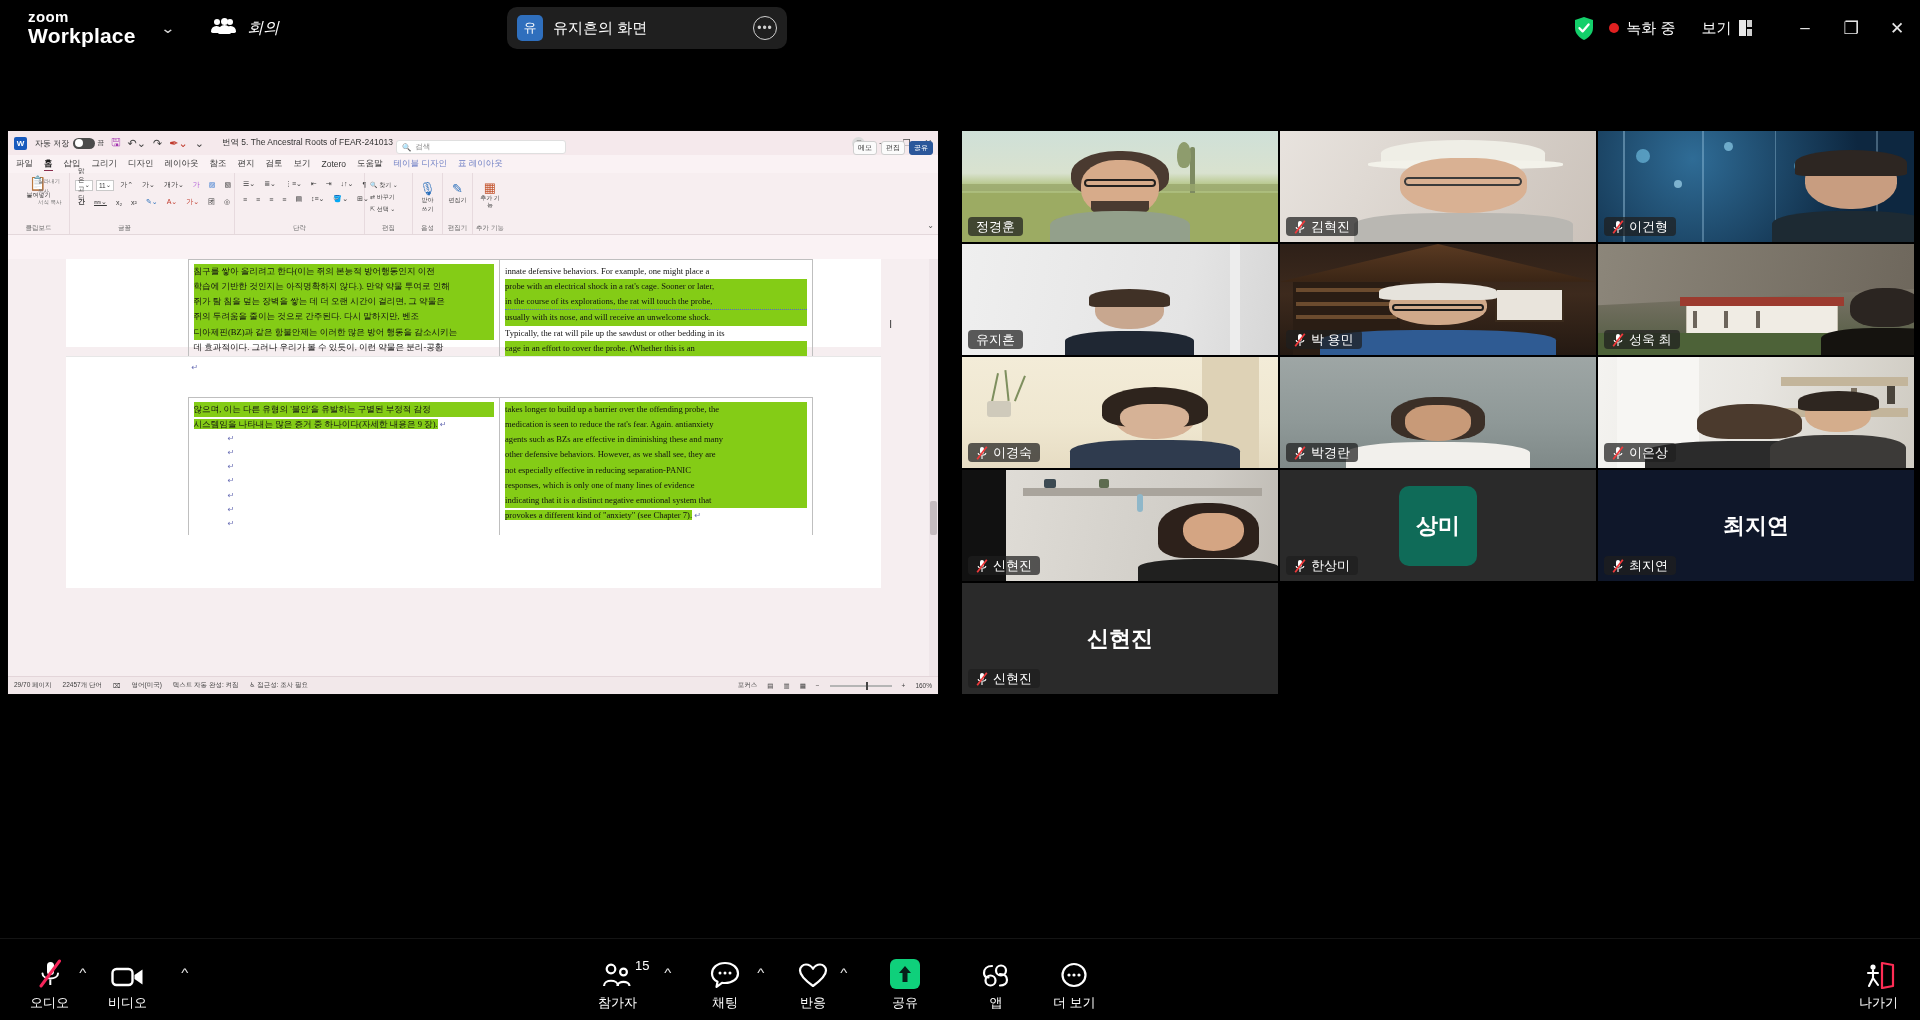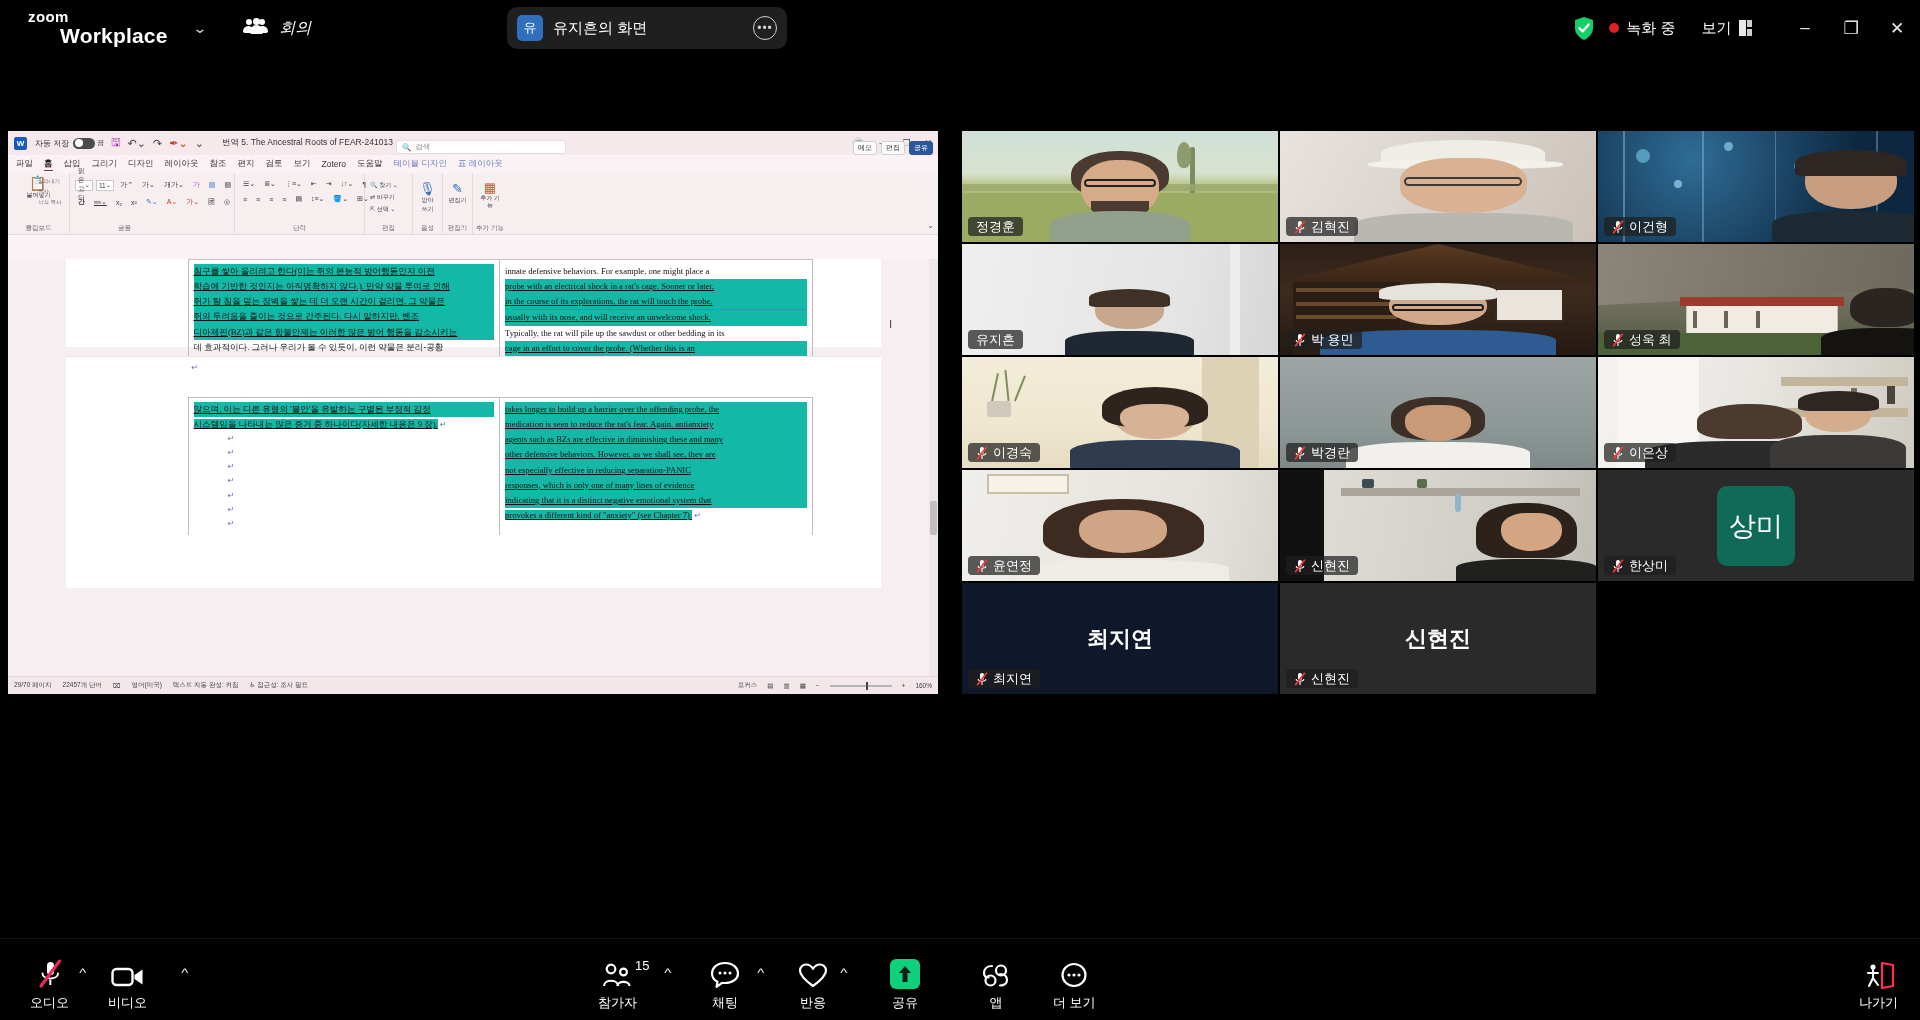--- a/index.html
+++ b/index.html
@@ -12,21 +12,21 @@
   }
   .app { position: relative; width: 1920px; height: 1020px; background: #000; }
 
   
   .titlebar {
     position: absolute; top: 0; left: 0; width: 1920px; height: 56px;
     background: #000; display: flex; align-items: center;
   }
   .zoom-logo { margin-left: 28px; line-height: 1.05; color: #fff; }
   .zoom-logo .l1 { font-size: 15px; letter-spacing: .4px; font-weight: 700; }
-  .zoom-logo .l2 { font-size: 21px; font-weight: 700; letter-spacing: .2px; margin-left: 32px; }
+  .zoom-logo .l2 { font-size: 21px; font-weight: 700; letter-spacing: .2px; }
   .chev-down {
     margin-left: 26px; color: #d8d8d8; font-size: 14px; cursor: pointer;
     transform: scaleX(1.3);
   }
   .meet-group { display: flex; align-items: center; margin-left: 38px; gap: 10px; cursor: pointer; }
   .meet-label { color: #fff; font-size: 16px; font-style: italic; }
   .people-glyph { position: relative; width: 26px; height: 20px; }
   .people-glyph .h1, .people-glyph .h2, .people-glyph .h3 { position: absolute; background: #fff; border-radius: 50%; }
   .people-glyph .h1 { width: 6px; height: 6px; left: 3px; top: 1px; }
   .people-glyph .h2 { width: 6px; height: 6px; left: 16px; top: 1px; }
@@ -134,21 +134,21 @@
   .page.p1 { height: 160px; margin-top: -72px; border: 0; }
   .page.p2 { height: 232px; margin-top: 9px; border-top: 1px solid #e7e7e7; }
   .pgnum { text-align: center; font-size: 9px; color: #555; padding-top: 6px; font-family: "Liberation Serif", serif; }
   .tbl {
     position: absolute; left: 122px; right: 68px; top: 0;
     display: flex; border: 1px solid #bfbfbf;
   }
   .tbl .col { padding: 4px 5px; font-size: 8.6px; line-height: 1.76; font-family: "Liberation Serif", serif; color: #111; }
   .tbl .col.ko { width: 345px; border-right: 1px solid #bfbfbf; }
   .tbl .col.en { width: 345px; }
-  .hl { background: #14b8a6; text-decoration: underline; }
+  .hl { background: #84cc16; }
   .pilcrow { color: #6a6fb5; font-size: 8px; }
   .underlined { border-bottom: 1px dotted #5566cc; }
 
   .w-status {
     position: absolute; left: 0; bottom: 0; height: 18px; width: 100%;
     background: #f2e8ea; border-top: 1px solid #e3d5d9;
     display: flex; align-items: center; font-size: 6.5px; color: #3c3c3c; gap: 11px; padding: 0 6px;
   }
   .w-status .right { margin-left: auto; display: flex; align-items: center; gap: 10px; }
   .zoom-slider { width: 62px; height: 2px; background: #b5b5b5; position: relative; }
@@ -172,21 +172,21 @@
   }
   .namebar .nm { color: #fff; font-size: 13px; white-space: nowrap; }
   .mic-muted { width: 12px; height: 14px; position: relative; flex: 0 0 auto; }
   .center-name {
     position: absolute; inset: 0; display: flex; align-items: center; justify-content: center;
     color: #fff; font-size: 22px; font-weight: 700;
   }
   .avatar-sq {
     position: absolute; left: 50%; top: 50%; transform: translate(-50%,-50%);
     width: 78px; height: 80px; border-radius: 10px; background: #0f6b58;
-    color: #fff; font-size: 27px; display: flex; align-items: center; justify-content: center; font-weight: 400;
+    color: #fff; font-size: 22px; display: flex; align-items: center; justify-content: center; font-weight: 700;
   }
 
   
   .bottombar {
     position: absolute; left: 0; bottom: 0; width: 1920px; height: 82px; background: #000;
     border-top: 1px solid #141414;
   }
   .tb-item {
     position: absolute; bottom: 8px; display: flex; flex-direction: column; align-items: center;
     color: #fff; cursor: pointer; user-select: none;
@@ -690,39 +690,20 @@
         <svg class="mic-muted" viewBox="0 0 12 14">
           <rect x="4" y="1" width="4" height="7" rx="2" fill="#fff"></rect>
           <path d="M2.2 7 C2.2 10 9.8 10 9.8 7" stroke="#fff" stroke-width="1.1" fill="none"></path>
           <line x1="6" y1="10" x2="6" y2="13" stroke="#fff" stroke-width="1.1"></line>
           <line x1="1.2" y1="13.2" x2="10.8" y2="0.8" stroke="#f0393b" stroke-width="1.8"></line>
         </svg>
         <span class="nm">이은상</span>
       </div>
     </div>
 
-    <div class="tile">
-      <div class="bg" style="background:linear-gradient(100deg,#f0eeea,#e6e3de 70%,#d8d4cd)">
-        <div style="position:absolute;left:8%;top:4%;width:26%;height:18%;border:2px solid #cbbfa8;background:#f6f2e9"></div>
-      </div>
-      <div class="bg" style="left:22%;right:20%;top:26%;bottom:0">
-        <div style="position:absolute;left:6%;right:6%;top:0;height:72%;background:#3d2b22;border-radius:48% 48% 30% 30%"></div>
-        <div style="position:absolute;left:26%;right:26%;top:14%;height:52%;background:#d0a585;border-radius:42% 42% 50% 50%"></div>
-        <div style="position:absolute;left:-8%;right:-8%;top:74%;bottom:0;background:#efece6;border-radius:40% 40% 0 0"></div>
-      </div>
-      <div class="namebar">
-        <svg class="mic-muted" viewBox="0 0 12 14">
-          <rect x="4" y="1" width="4" height="7" rx="2" fill="#fff"></rect>
-          <path d="M2.2 7 C2.2 10 9.8 10 9.8 7" stroke="#fff" stroke-width="1.1" fill="none"></path>
-          <line x1="6" y1="10" x2="6" y2="13" stroke="#fff" stroke-width="1.1"></line>
-          <line x1="1.2" y1="13.2" x2="10.8" y2="0.8" stroke="#f0393b" stroke-width="1.8"></line>
-        </svg>
-        <span class="nm">윤연정</span>
-      </div>
-    </div>
 
 
     <div class="tile">
       <div class="bg" style="background:#111"></div>
       <div class="bg" style="left:14%;right:0;top:0;bottom:0;background:linear-gradient(100deg,#dfdcd6,#cfccc6 70%,#bfbbb4)">
         <div style="position:absolute;left:6%;top:16%;width:88%;height:7%;background:#a9a49c"></div>
         <div style="position:absolute;left:14%;top:8%;width:12px;height:9px;background:#3c4a52;border-radius:2px"></div>
         <div style="position:absolute;left:34%;top:8%;width:10px;height:9px;background:#5d6b4f;border-radius:2px"></div>
         <div style="position:absolute;left:48%;top:22%;width:6px;height:18px;background:#8fb7c9;border-radius:3px"></div>
       </div>

